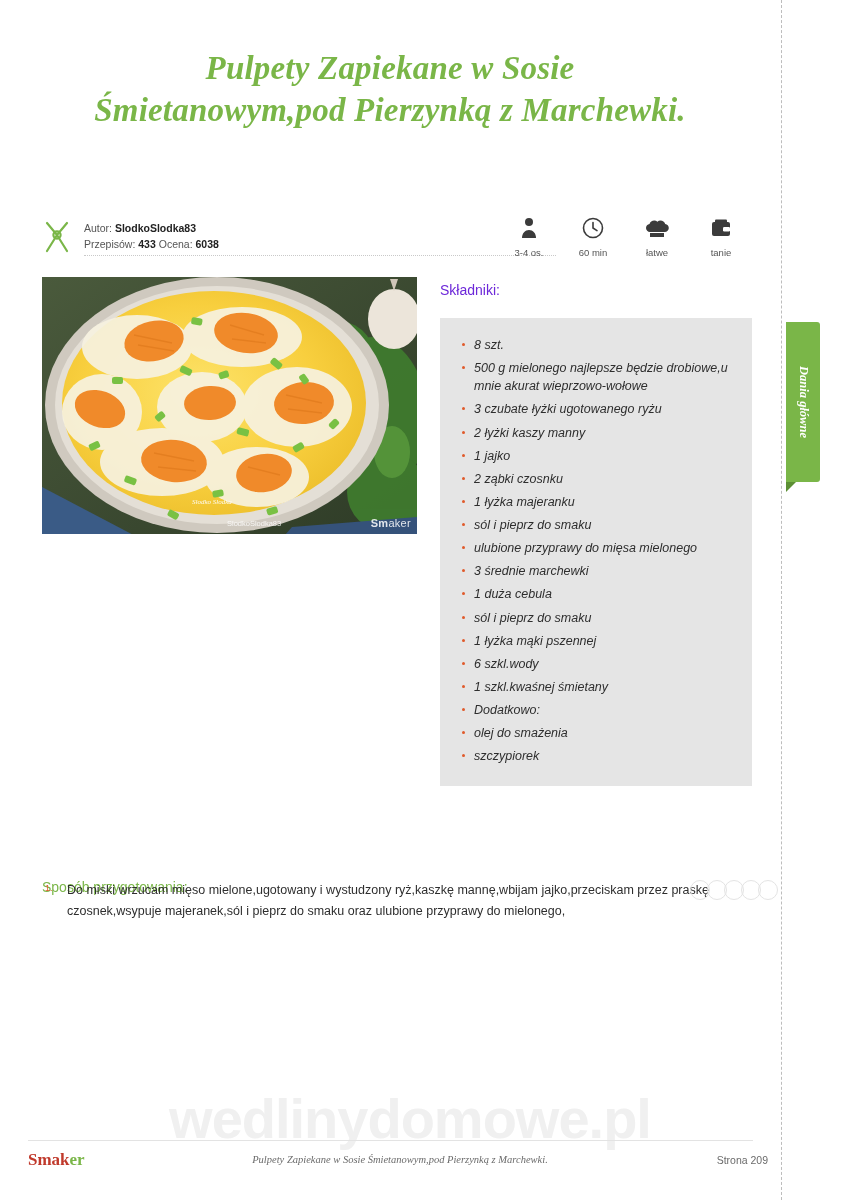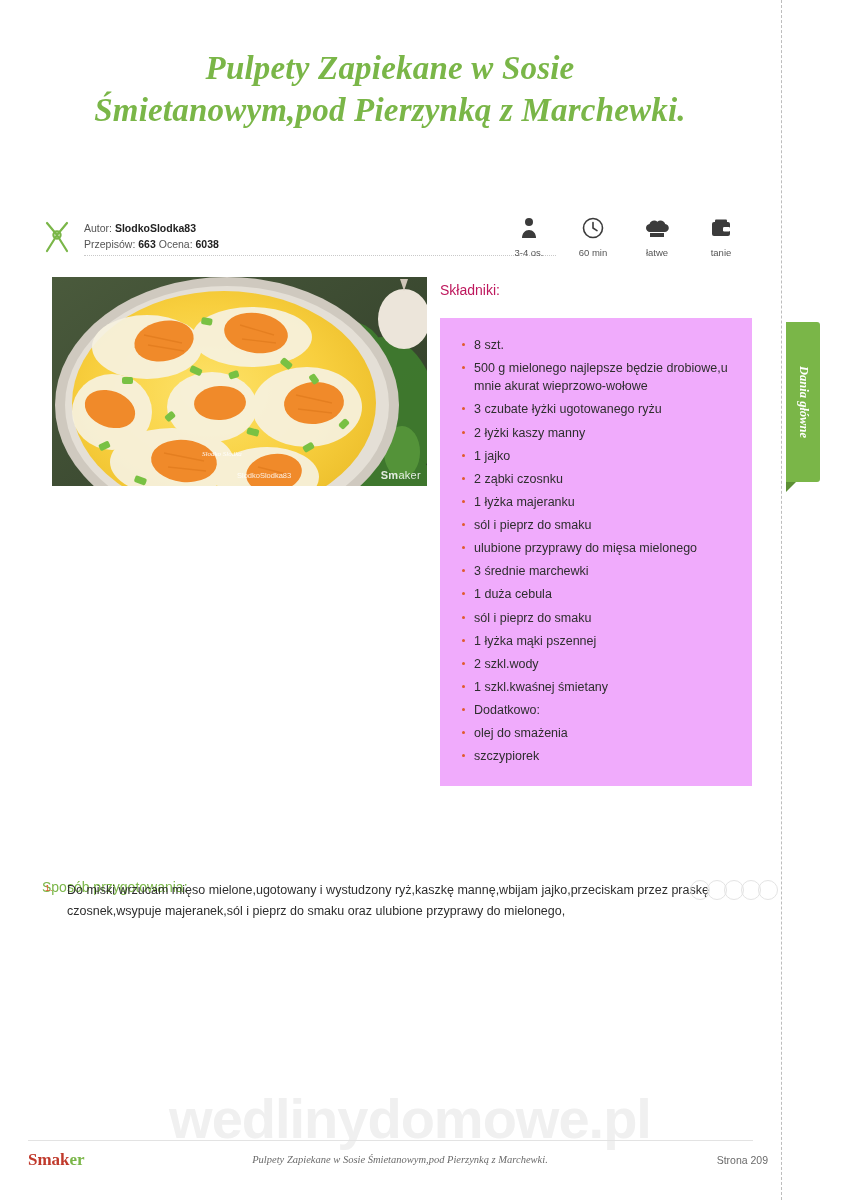--- a/index.html
+++ b/index.html
@@ -97,24 +97,24 @@
   .meta-label {
     margin-top: 8px;
     font-size: 9.5px;
     color: #555;
     white-space: nowrap;
   }
 
   
   .photo {
     position: absolute;
-    left: 52px;
+    left: 42px;
     top: 277px;
     width: 375px;
-    height: 209px;
+    height: 257px;
     overflow: hidden;
     background: #d8cfc0;
   }
   .photo svg { display: block; }
   .photo-watermark {
     position: absolute;
     right: 6px;
     bottom: 5px;
     font-size: 11px;
     color: rgba(255,255,255,0.85);
@@ -138,30 +138,31 @@
     font-size: 7.5px;
     color: rgba(255,255,255,0.85);
   }
 
   
   .ingredients-heading {
     position: absolute;
     left: 440px;
     top: 282px;
     font-size: 14px;
-    color: #be185d;
+    color: #6d28d9;
     font-weight: normal;
   }
   .ingredients-box {
     position: absolute;
     left: 440px;
     top: 318px;
     width: 312px;
-    background: #f0abfc;
+    background: #e5e5e5;
     padding: 18px 20px 16px 22px;
+    font-style: italic;
   }
   .ingredients-box ul {
     list-style: none;
     margin: 0;
     padding: 0;
   }
   .ingredients-box li {
     position: relative;
     padding-left: 12px;
     font-size: 12.5px;
@@ -324,21 +325,21 @@
       <circle cx="15" cy="16" r="3.6" fill="none" stroke="#7ab648" stroke-width="2.2"></circle>
     </svg>
   </div>
   <div class="author-text">
     <div>
       <span>Autor:</span>
       <b>SlodkoSlodka83</b>
     </div>
     <div>
       <span>Przepisów:</span>
-      <b>663</b>
+      <b>433</b>
       <span>Ocena:</span>
       <b>6038</b>
     </div>
   </div>
   <div class="author-dotted"></div>
 
   <div class="meta-group">
     <div class="meta-item">
       <div class="meta-icon">
         <svg width="16" height="22" viewBox="0 0 16 22">
@@ -472,21 +473,21 @@
     <li>2 łyżki kaszy manny</li>
     <li>1 jajko</li>
     <li>2 ząbki czosnku</li>
     <li>1 łyżka majeranku</li>
     <li>sól i pieprz do smaku</li>
     <li>ulubione przyprawy do mięsa mielonego</li>
     <li>3 średnie marchewki</li>
     <li>1 duża cebula</li>
     <li>sól i pieprz do smaku</li>
     <li>1 łyżka mąki pszennej</li>
-    <li>2 szkl.wody</li>
+    <li>6 szkl.wody</li>
     <li>1 szkl.kwaśnej śmietany</li>
     <li>Dodatkowo:</li>
     <li>olej do smażenia</li>
     <li>szczypiorek</li>
   </ul>
 </div>
 
 <div class="side-tab">
   <span>Dania główne</span>
 </div>

